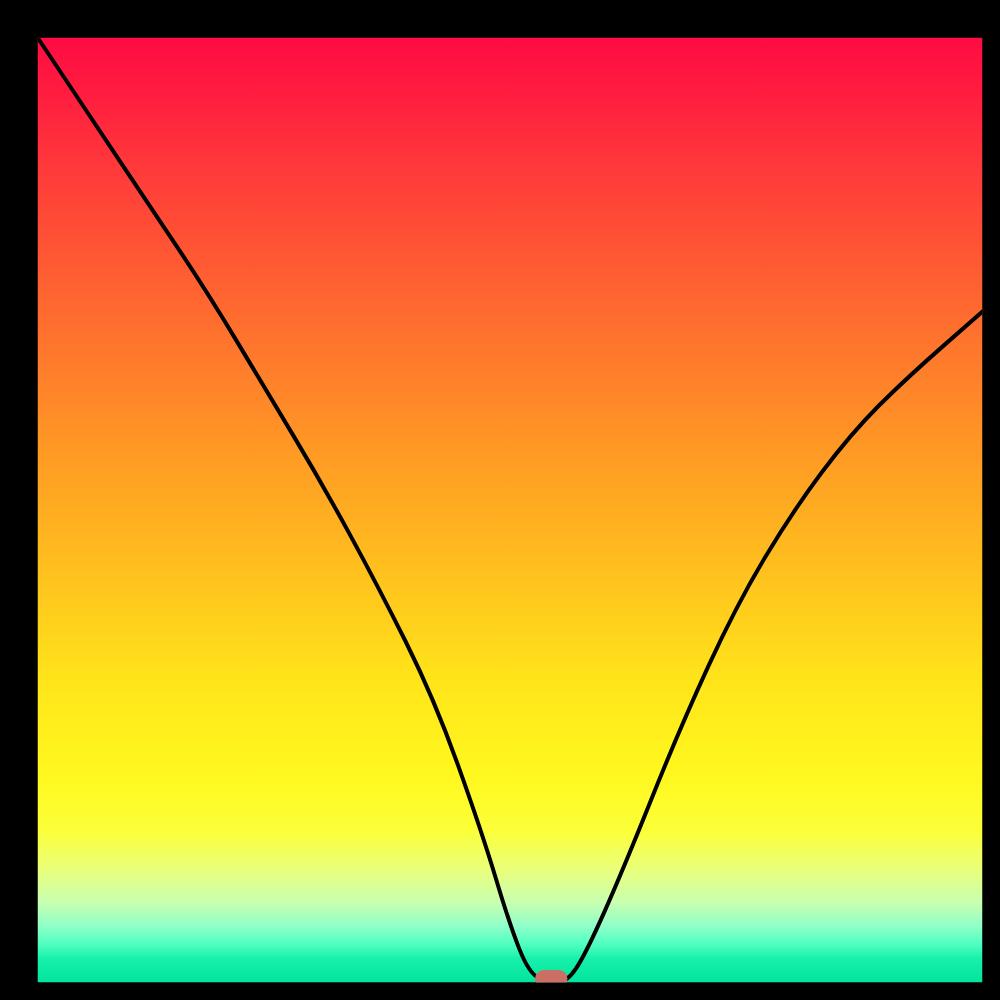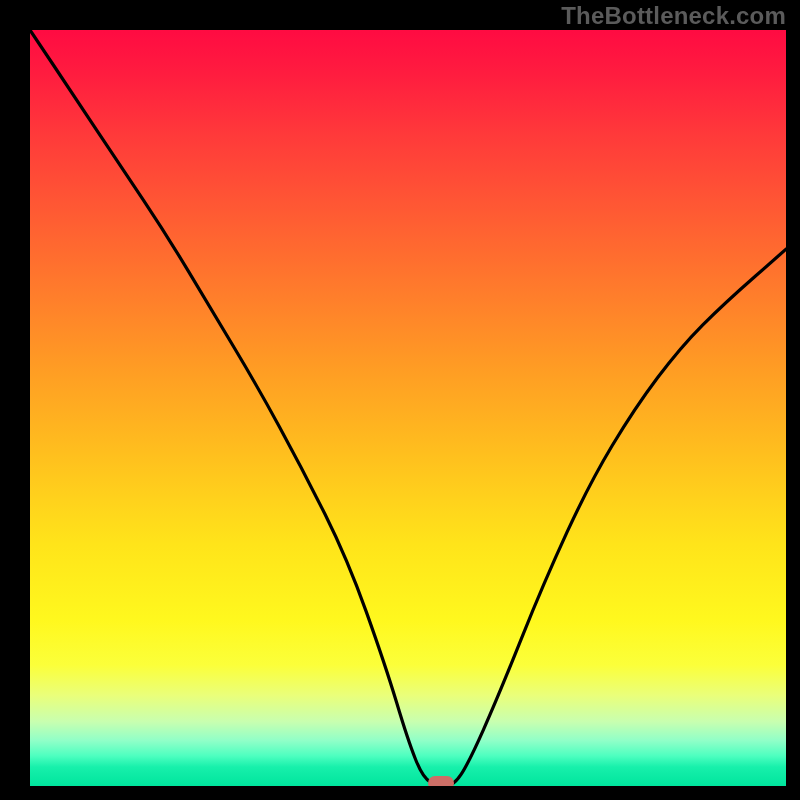--- a/index.html
+++ b/index.html
@@ -69,21 +69,20 @@
     position: absolute;
     background: #cc6e66;
     border-radius: 999px;
   }
 </style>
 </head>
 <body>
 
 <div class="outer">
 
-  <div class="watermark">TheBottleneck.com</div>
 
   <div class="plot" id="plot">
     <div class="gradient"></div>
 
     <svg class="curve" viewBox="0 0 756 756" preserveAspectRatio="none">
       <path id="curvePath" fill="none" stroke="#000000" stroke-width="3.2" stroke-linejoin="round" stroke-linecap="round" d="M 0.0 0.0 Q 0.0 0.0 22.7 34.0 Q 45.4 68.0 68.0 102.1 Q 90.7 136.1 113.4 170.1 Q 136.1 204.1 158.8 241.9 Q 181.4 279.7 204.1 317.5 Q 226.8 355.3 249.5 396.9 Q 272.2 438.5 294.8 483.8 Q 317.5 529.2 336.4 582.1 Q 355.3 635.0 366.7 672.8 Q 378.0 710.6 385.6 729.5 Q 393.1 748.4 400.7 752.2 Q 408.2 756.0 415.8 756.0 Q 423.4 756.0 430.9 744.7 Q 438.5 733.3 453.6 699.3 Q 468.7 665.3 491.4 608.6 Q 514.1 551.9 536.8 502.7 Q 559.4 453.6 582.1 415.8 Q 604.8 378.0 627.5 347.8 Q 650.2 317.5 672.8 294.8 Q 695.5 272.2 725.8 245.7 T 756.0 219.2"></path>
     </svg>
 
     <div class="marker" id="marker" style="width: 26px; height: 14px; left: 398.264px; top: 745.976px; background: rgb(204, 110, 102);"></div>
   </div>

